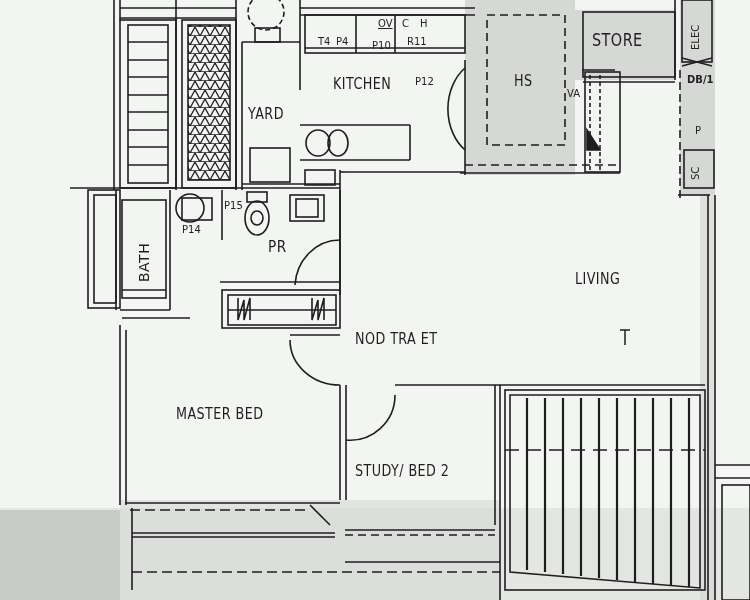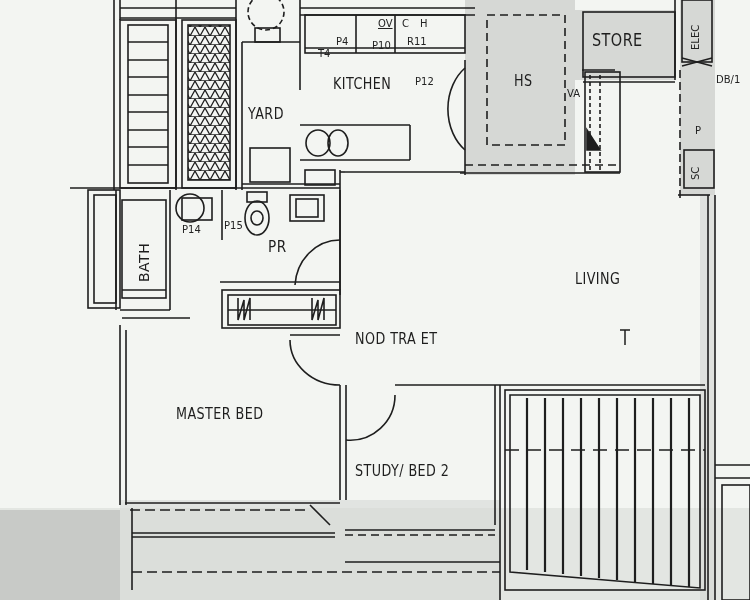--- a/index.html
+++ b/index.html
@@ -180,27 +180,27 @@
 <div class="lbl" style="left:248px; top:105px;">YARD</div>
 <div class="lbl" style="left:514px; top:72px;">HS</div>
 <div class="lbl" style="left:592px; top:30px; font-size:17px;">STORE</div>
 <div class="lbl" style="left:268px; top:237px; font-size:16px;">PR</div>
 <div class="lbl vert" style="left:136px; top:282px; font-size:14px;">BATH</div>
 <div class="lbl" style="left:575px; top:270px;">LIVING</div>
 <div class="lbl" style="left:355px; top:330px;">NOD TRA ET</div>
 <div class="lbl" style="left:176px; top:405px;">MASTER BED</div>
 <div class="lbl" style="left:355px; top:462px;">STUDY/ BED 2</div>
 
-<div class="small" style="left:318px; top:48px;">T4</div>
+<div class="small" style="left:318px; top:36px;">T4</div>
 <div class="small" style="left:336px; top:36px;text-align:right;">P4</div>
 <div class="small" style="left:378px; top:18px;text-decoration:underline;">OV</div>
 <div class="small" style="left:402px; top:18px;">C</div>
 <div class="small" style="left:420px; top:18px;">H</div>
 <div class="small" style="left:372px; top:40px;">P10</div>
 <div class="small" style="left:407px; top:36px;">R11</div>
 <div class="small" style="left:415px; top:36px;margin-top:40px;">P12</div>
 <div class="small" style="left:182px; top:224px;text-align:right;">P14</div>
-<div class="small" style="left:224px; top:200px;margin-top:20px;">P15</div>
+<div class="small" style="left:224px; top:200px;">P15</div>
 <div class="small" style="left:567px; top:88px;">VA</div>
 <div class="small vert" style="left:690px; top:50px;">ELEC</div>
-<div class="small" style="left:716px; top:74px;">DB/1</div>
+<div class="small" style="left:687px; top:74px;font-weight:bold;">DB/1</div>
 <div class="small" style="left:695px; top:125px;">P</div>
 <div class="small vert" style="left:690px; top:180px;">SC</div>
 
 </body></html>

